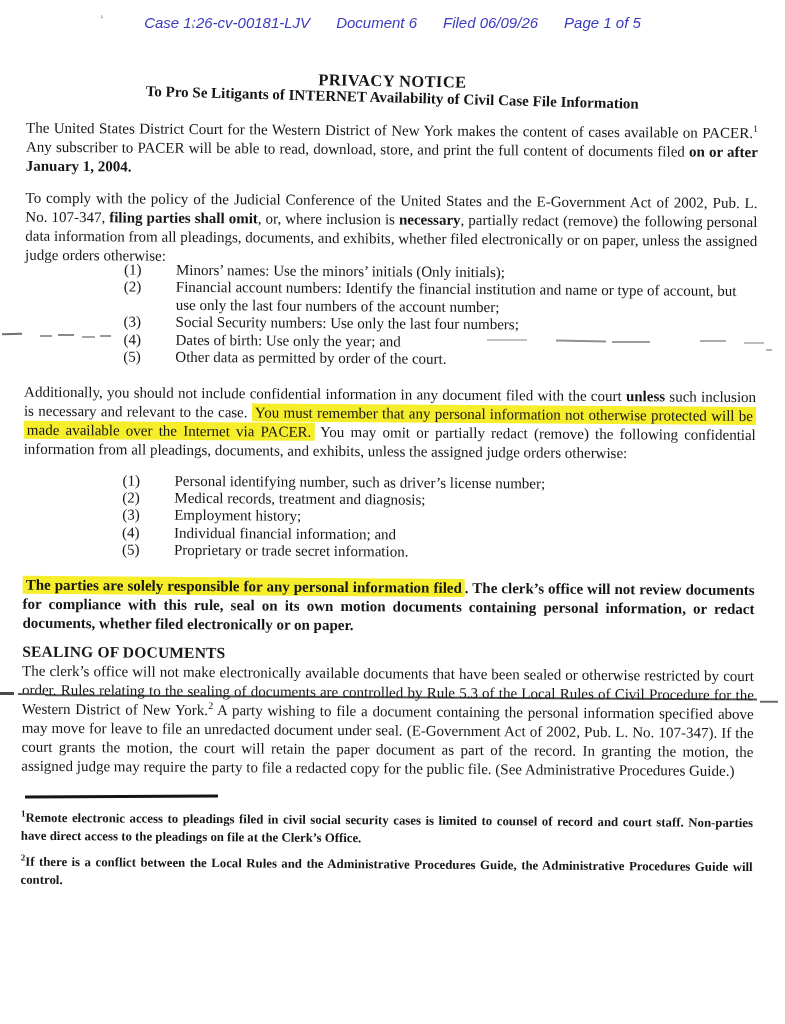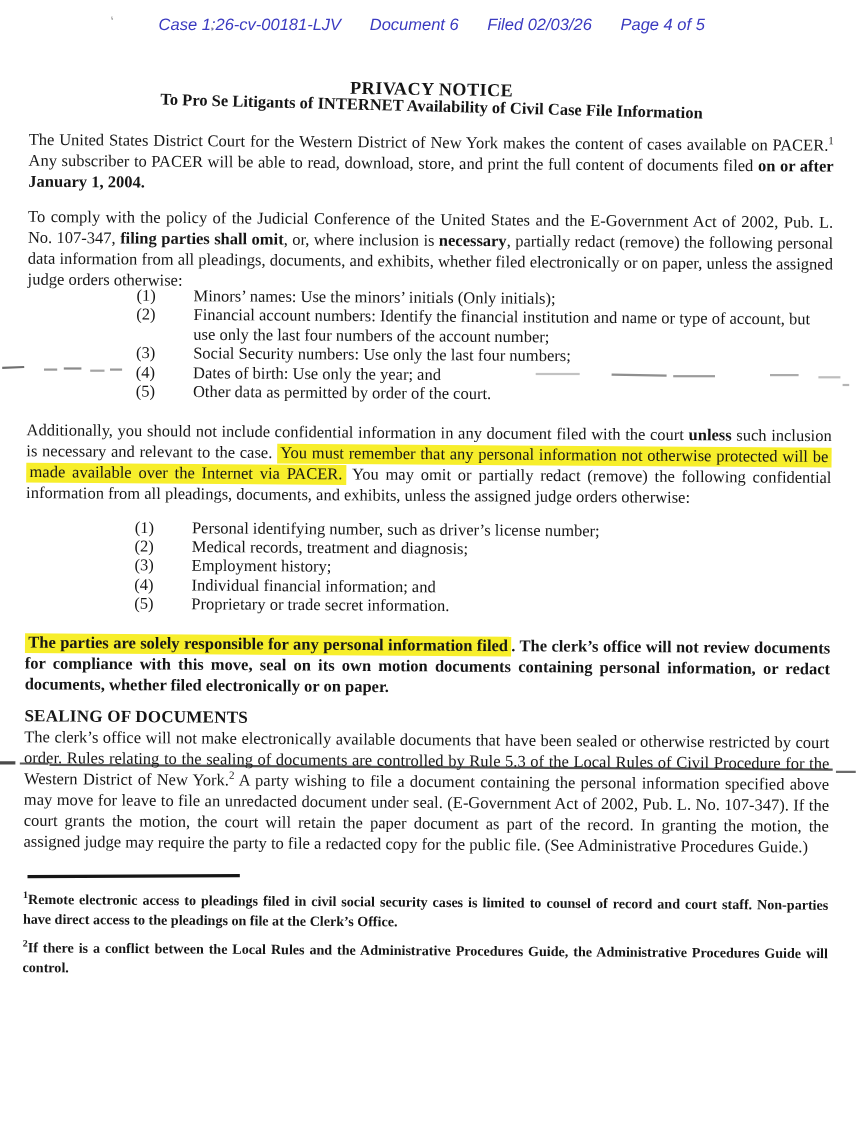--- a/index.html
+++ b/index.html
@@ -49,21 +49,21 @@
   
   .seg{position:absolute;height:2px;}
   .strike-wrap{position:absolute;left:0;top:0;width:785px;transform:rotate(0.35deg);transform-origin:0 694px;}
 </style>
 </head>
 <body>
 
 <div class="page">
 
   <div class="caption">
-    <span>Case 1:26-cv-00181-LJV</span><span>Document 6</span><span>Filed 02/03/26</span><span>Page 4 of 5</span>
+    <span>Case 1:26-cv-00181-LJV</span><span>Document 6</span><span>Filed 06/09/26</span><span>Page 1 of 5</span>
   </div>
 
   <span class="mark mark1">‘</span>
   <span class="mark mark2">,</span>
 
   <div class="content">
 
     <div class="blk t1">PRIVACY NOTICE</div>
     <div class="blk t2">To Pro Se Litigants of INTERNET Availability of Civil Case File Information</div>
 
@@ -112,21 +112,21 @@
       <div class="li">
           <span class="num">(4)</span>
           <span class="itext">Individual financial information; and</span>
         </div>
       <div class="li">
           <span class="num">(5)</span>
           <span class="itext">Proprietary or trade secret information.</span>
         </div>
     </div>
 
-    <p class="blk body p4"><span class="hl">The parties are solely responsible for any personal information filed</span><span>. The clerk’s office will not review documents for compliance with this move, seal on its own motion documents containing personal information, or redact documents, whether filed electronically or on paper.</span></p>
+    <p class="blk body p4"><span class="hl">The parties are solely responsible for any personal information filed</span><span>. The clerk’s office will not review documents for compliance with this rule, seal on its own motion documents containing personal information, or redact documents, whether filed electronically or on paper.</span></p>
 
     <div class="blk h-sealing">SEALING OF DOCUMENTS</div>
 
     <p class="blk body p5"><span>The clerk’s office will not make electronically available documents that have been sealed or otherwise restricted by court order. Rules relating to the sealing of documents are controlled by Rule 5.3 of the Local Rules of Civil Procedure for the Western District of New York.</span><sup class="sup">2</sup><span> A party wishing to file a document containing the personal information specified above may move for leave to file an unredacted document under seal. (E-Government Act of 2002, Pub. L. No. 107-347). If the court grants the motion, the court will retain the paper document as part of the record. In granting the motion, the assigned judge may require the party to file a redacted copy for the public file. (See  Administrative Procedures Guide.)</span></p>
 
     <p class="blk fn fn1"><sup class="sup">1</sup><span>Remote electronic access to pleadings filed in civil social security cases is limited to counsel of record and  court staff.  Non-parties have direct access to the pleadings on file at the Clerk’s Office.</span></p>
 
     <p class="blk fn fn2"><sup class="sup">2</sup><span>If there is a conflict between the Local Rules and the Administrative Procedures Guide, the Administrative  Procedures Guide will control.</span></p>
 
   </div>

